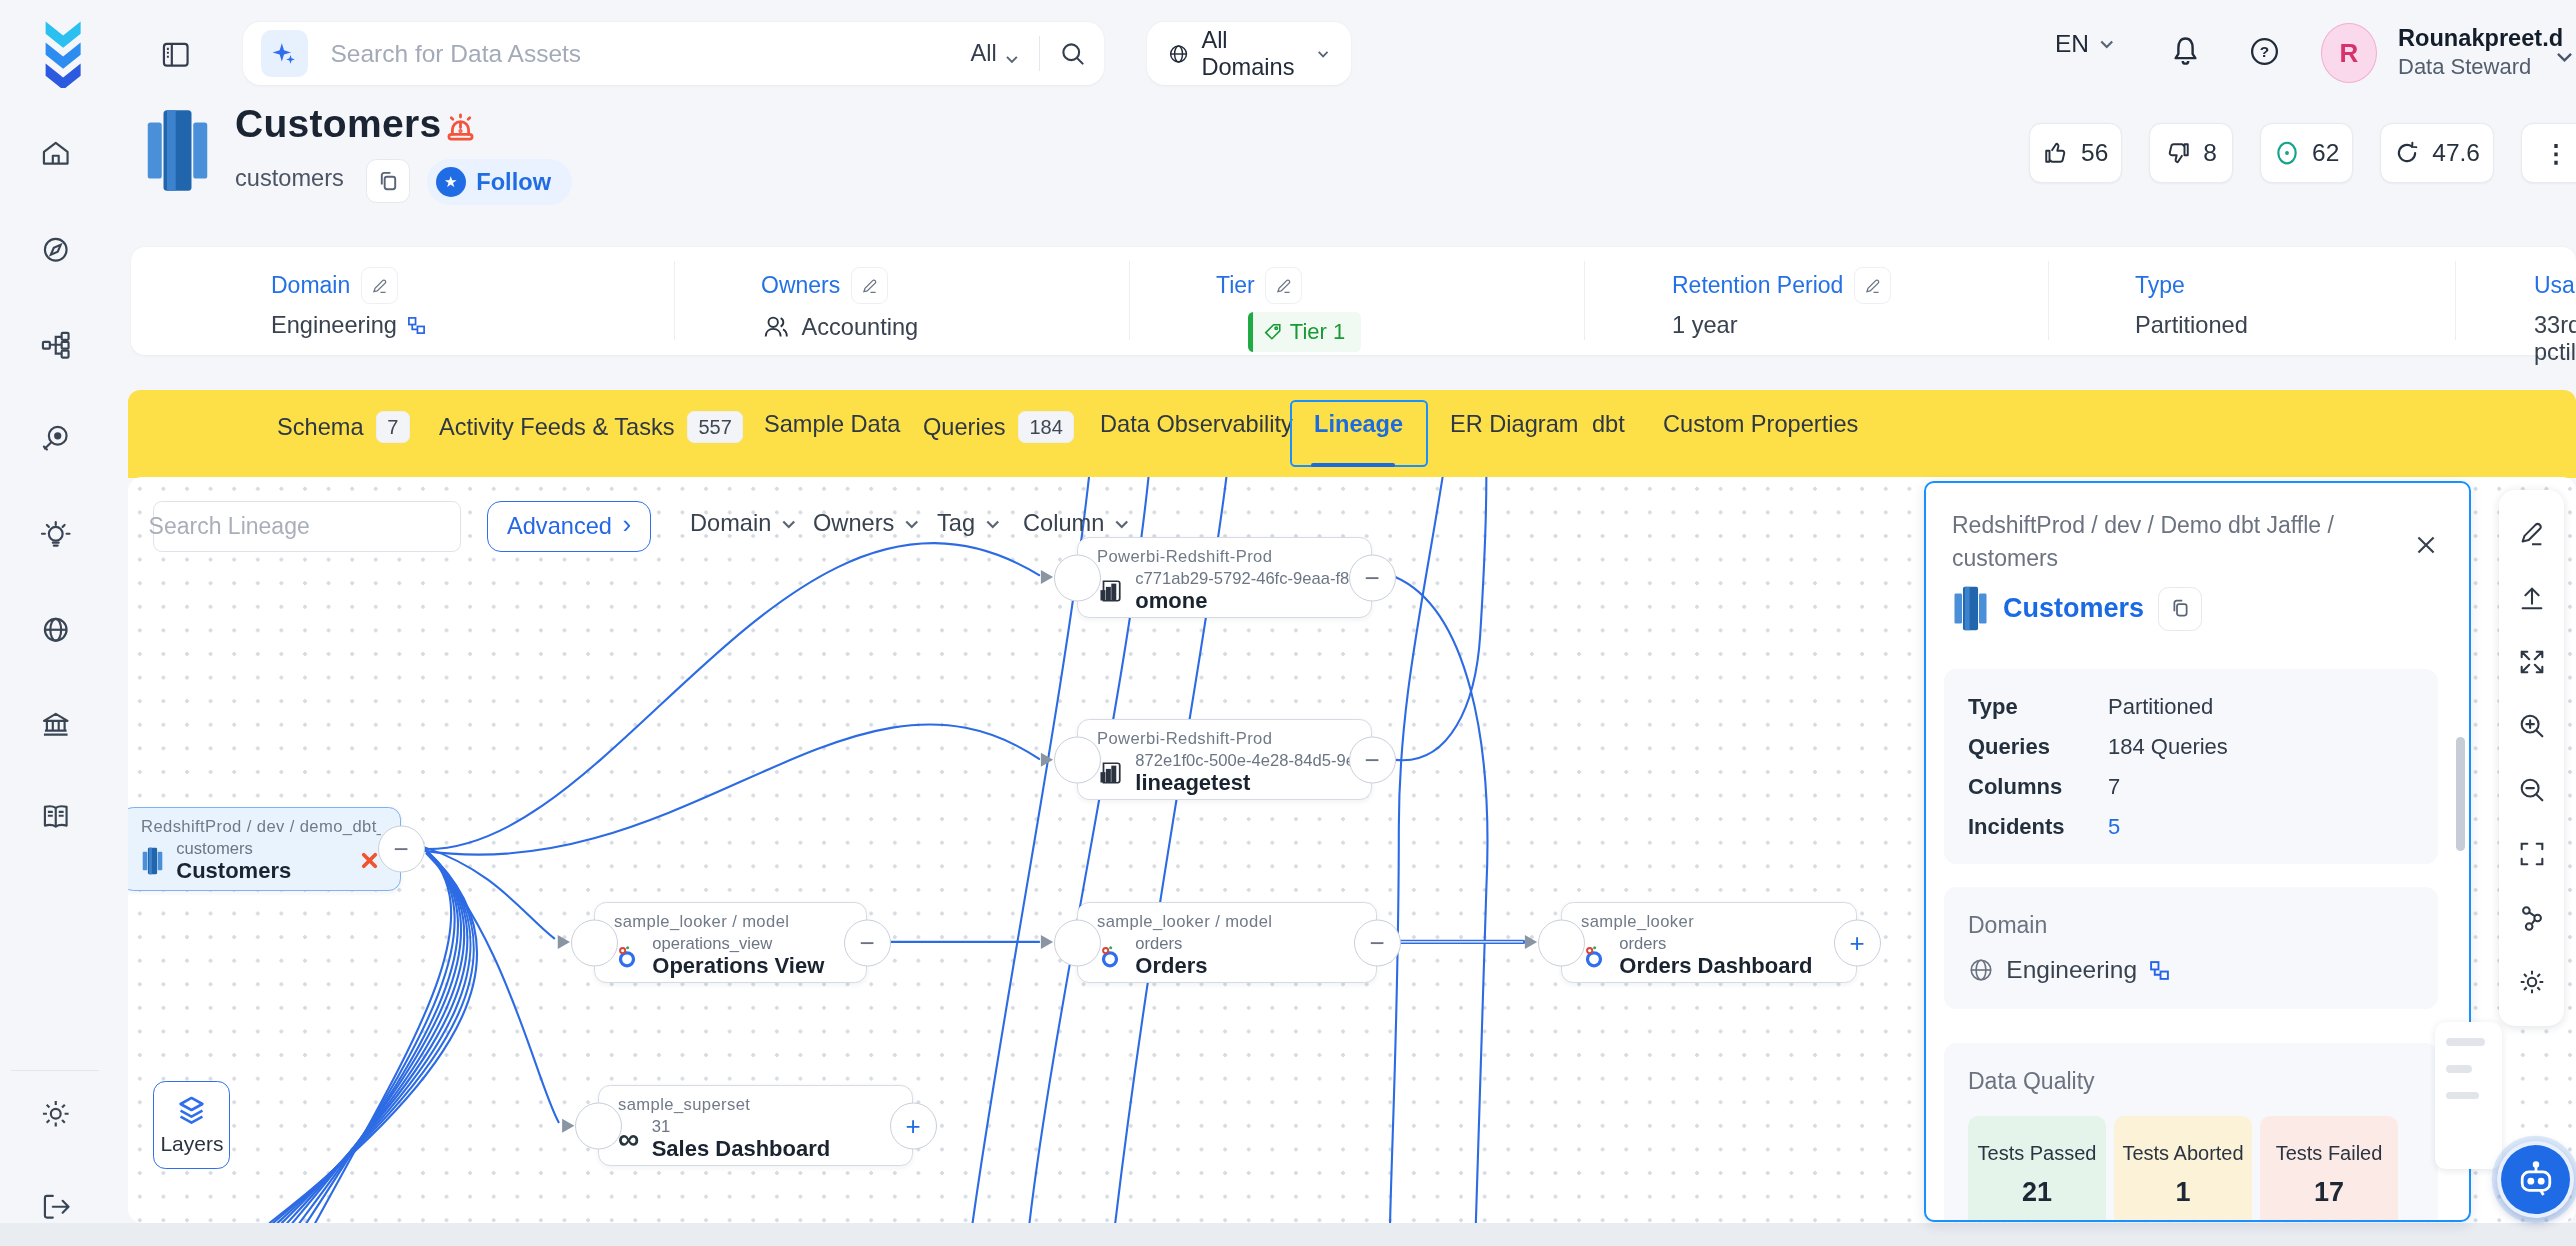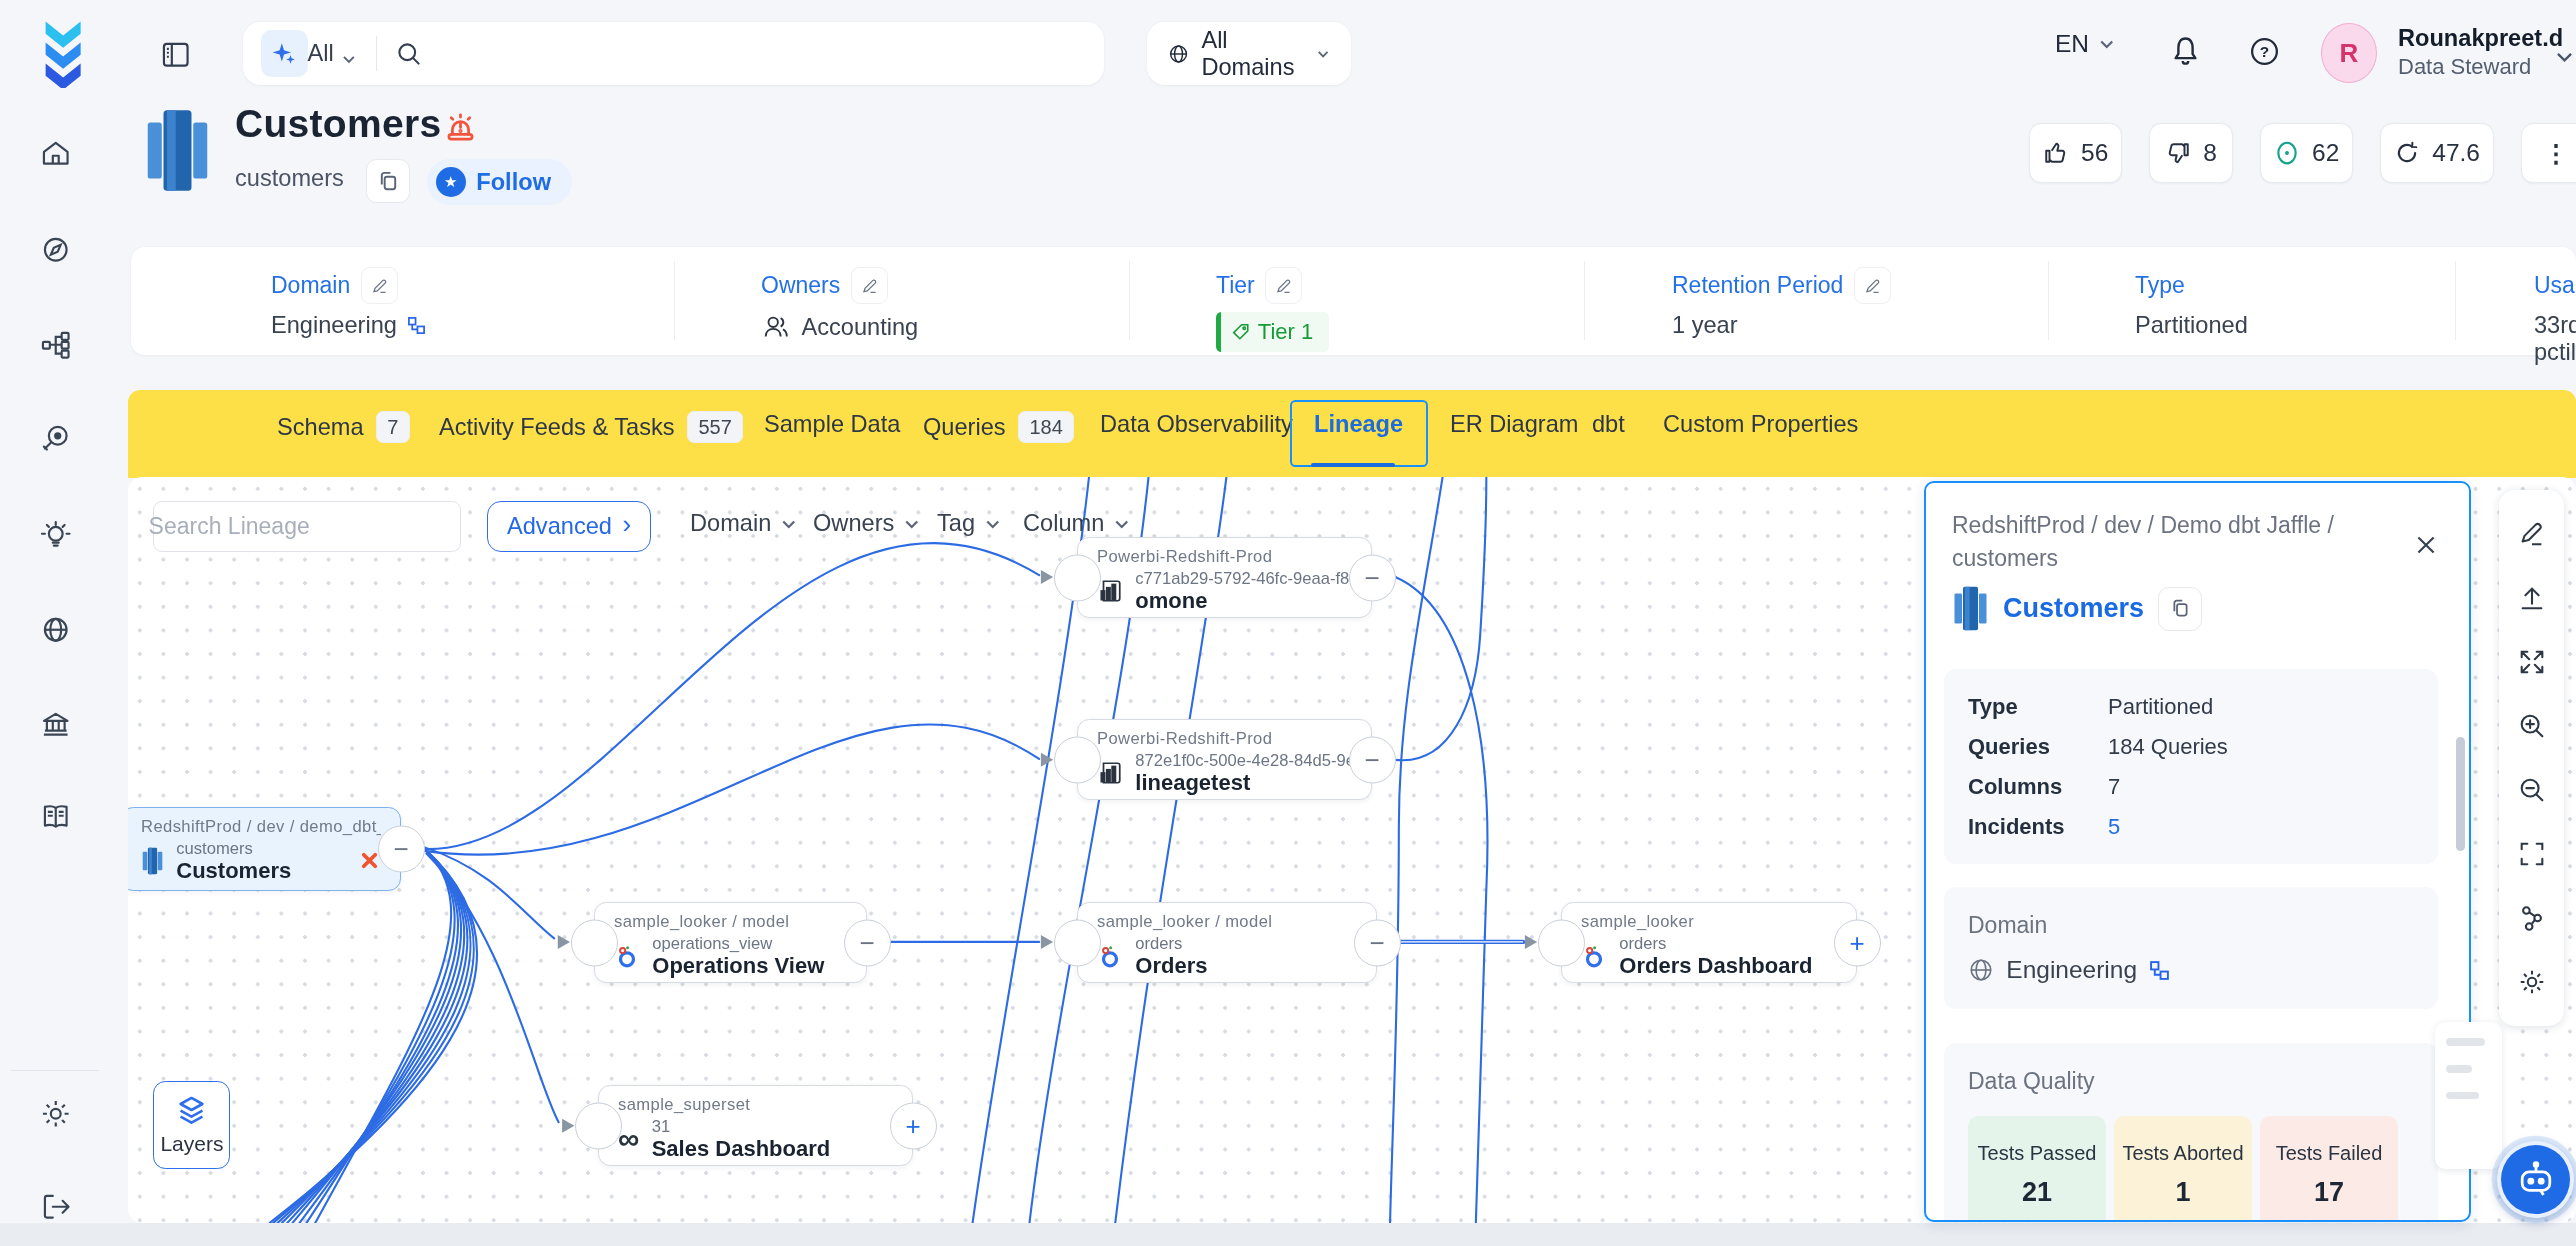--- a/index.html
+++ b/index.html
@@ -48,21 +48,21 @@
     display:flex; align-items:center; justify-content:center; gap:12.3px; font-size:24.5px; color:#27313f; cursor:pointer; }
 
   
   .metacard { left:131px; top:247px; width:2445px; height:108px; background:#fff; border-radius:14px; box-shadow:0 0.9px 2.6px rgba(20,30,50,.05); }
   .mcol { position:absolute; top:19px; }
   .mlabelrow { display:flex; align-items:center; gap:10.5px; height:39px; }
   .mlabel { font-size:23px; color:#2471e6; }
   .editbtn { width:37px; height:37px; border-radius:8.8px; border:0.9px solid #edeff3; background:#fff; display:flex; align-items:center; justify-content:center; cursor:pointer; }
   .mvalue { margin-top:7px; font-size:23.6px; color:#39424f; display:flex; align-items:center; gap:10.5px; }
   .mdiv { position:absolute; top:14px; width:0.9px; height:79px; background:#eceef2; }
-  .tierbadge { display:flex; align-items:center; gap:8.8px; background:#f1faf2; border-left:5.3px solid #1faa44; border-radius:5.3px; padding:7px 15.8px 7px 10.5px; color:#189a36; font-size:22px; }
+  .tierbadge { display:flex; align-items:center; gap:8.8px; background:#f1faf2; border-left:5.3px solid #1faa44; border-radius:5.3px; padding:7px 15.8px 7px 10.5px; color:#189a36; font-size:22px;margin-left:32px; }
 
   
   .tabsbar { left:128px; top:390px; width:2448px; height:88px; background:#fde047; border-radius:12.3px 12.3px 0 0; }
   .tab { position:absolute; top:21px; display:flex; align-items:center; gap:12.3px; font-size:23.6px; color:#2e3745; cursor:pointer; white-space:nowrap; }
   .tbadge { background:#f2f4f7; border:0.9px solid #eceef2; border-radius:7px; font-size:20px; color:#3f4754; padding:3.5px 10.5px; }
   .tab.active { color:#1b6ce0; font-weight:bold; }
   .tabfocus { position:absolute; left:1162px; top:9.6px; width:138px; height:67px; border:2.6px solid #1890ff; border-radius:5.3px; }
   .tabunderline { position:absolute; left:1183px; top:73px; width:84px; height:4.4px; background:#1b6ce0; border-radius:2.6px; }
 
   
@@ -215,20 +215,21 @@
       </svg>
     </span>
 
   <div class="abs searchpill">
     <span class="sparkbadge">
       <svg width="26" height="26" viewBox="0 0 24 24">
           <path d="M10 2 L12 8.5 L18.5 10.5 L12 12.5 L10 19 L8 12.5 L1.5 10.5 L8 8.5 Z" fill="#2f6fed"></path>
           <path d="M18 13 L19 16 L22 17 L19 18 L18 21 L17 18 L14 17 L17 16 Z" fill="#2f6fed"></path>
         </svg>
       </span>
+    <input class="searchinput" placeholder="Search for Data Assets" style="">
     <span class="scope">
       <span>All</span>
       <svg width="15.8" height="15.8" viewBox="0 0 16 16" fill="none" stroke="#5a6475" stroke-width="2">
           <path d="M3 6 l5 5 5-5"></path>
         </svg>
       </span>
     <span class="vdiv"></span>
     <span>
       <svg width="28" height="28" viewBox="0 0 32 32" fill="none" stroke="#333d4d" stroke-width="2.4">
           <circle cx="14" cy="14" r="9"></circle>

